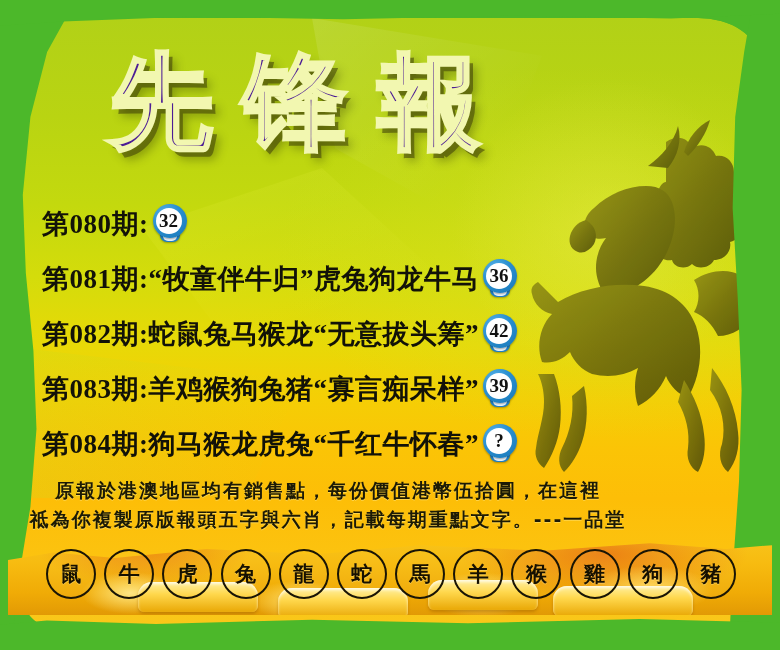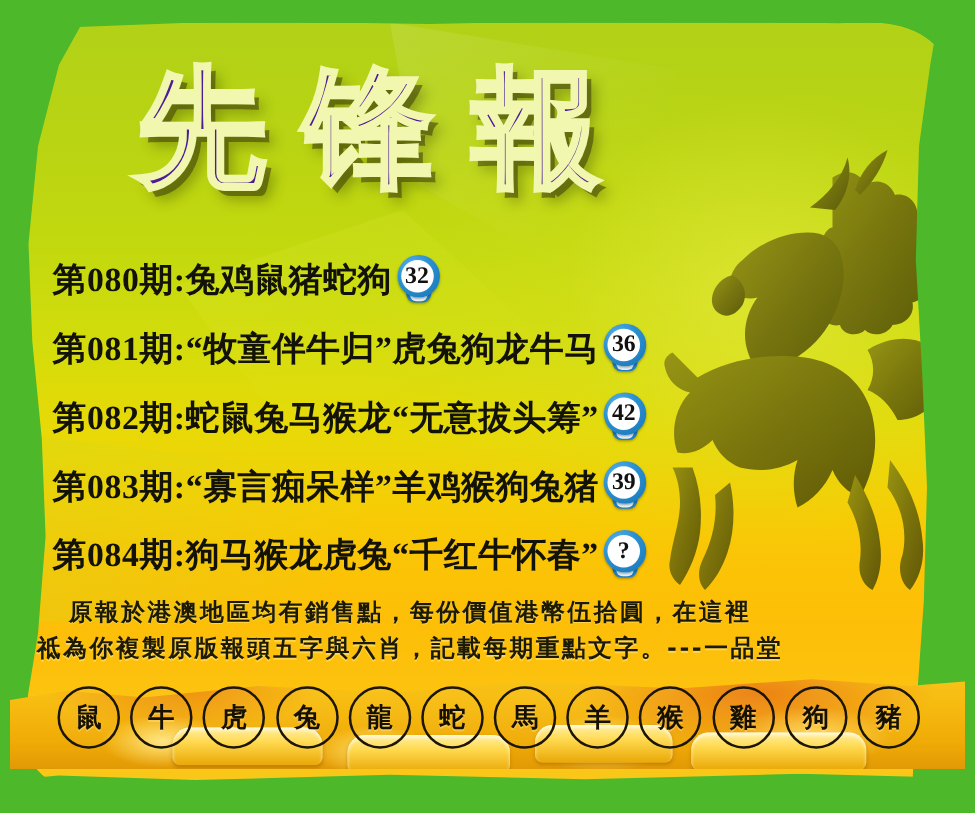--- a/index.html
+++ b/index.html
@@ -205,21 +205,20 @@
   <div id="waveR"></div>
   <div id="waveT"></div>
   <div id="waveB"></div>
 
   <div id="title">先锋報</div>
 
   <div id="rows">
 
     <div class="row">
       <span class="rowtext">第080期:</span>
-      <span class="rowtext">兔鸡鼠猪蛇狗</span>
       <span class="ball">
         <span class="base"></span>
         <span class="globe"></span>
         <span class="inner">32</span>
       </span>
     </div>
 
     <div class="row">
       <span class="rowtext">第081期:</span>
       <span class="rowtext">“牧童伴牛归”</span>
@@ -237,22 +236,22 @@
       <span class="rowtext">“无意拔头筹”</span>
       <span class="ball">
         <span class="base"></span>
         <span class="globe"></span>
         <span class="inner">42</span>
       </span>
     </div>
 
     <div class="row">
       <span class="rowtext">第083期:</span>
+      <span class="rowtext">羊鸡猴狗兔猪</span>
       <span class="rowtext">“寡言痴呆样”</span>
-      <span class="rowtext">羊鸡猴狗兔猪</span>
       <span class="ball">
         <span class="base"></span>
         <span class="globe"></span>
         <span class="inner">39</span>
       </span>
     </div>
 
     <div class="row">
       <span class="rowtext">第084期:</span>
       <span class="rowtext">狗马猴龙虎兔</span>

